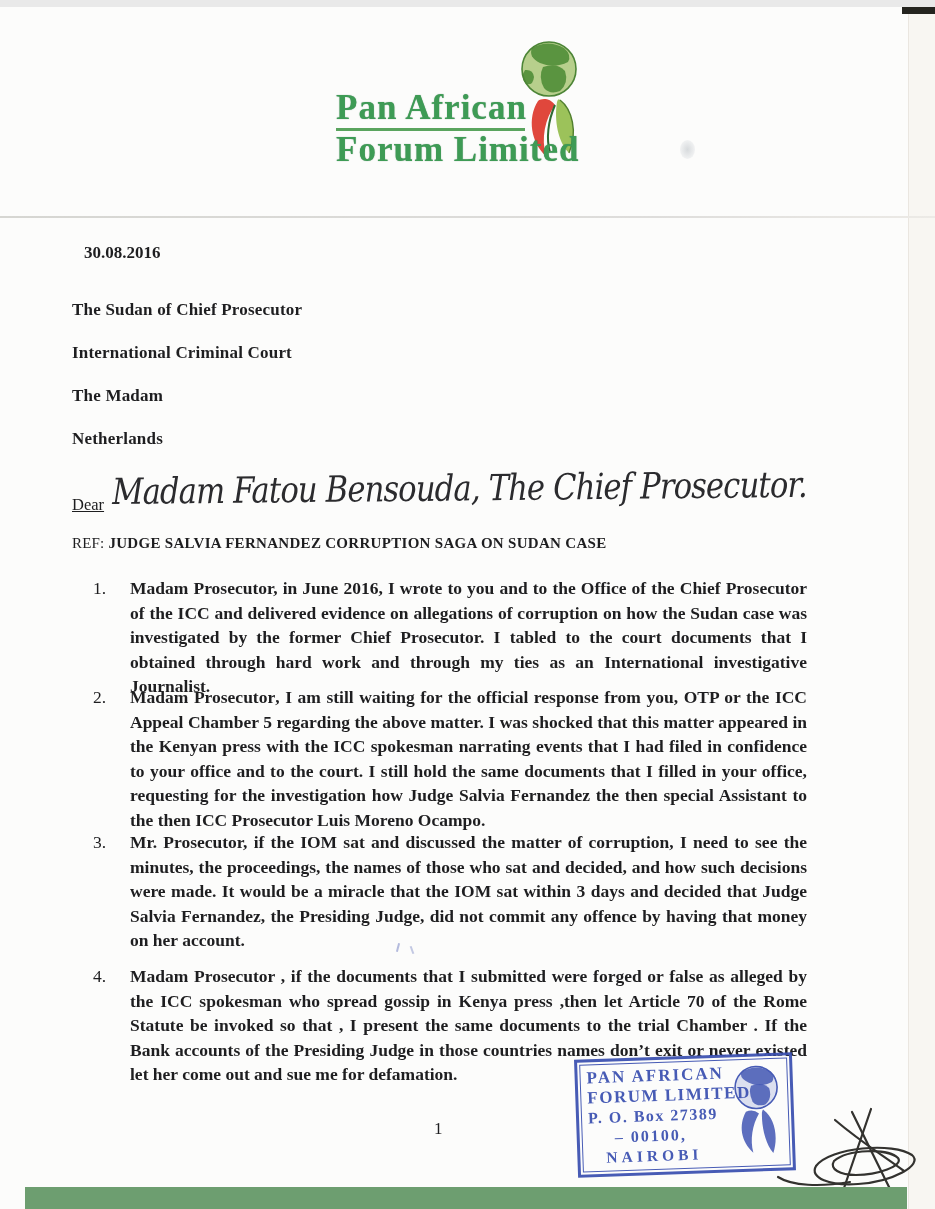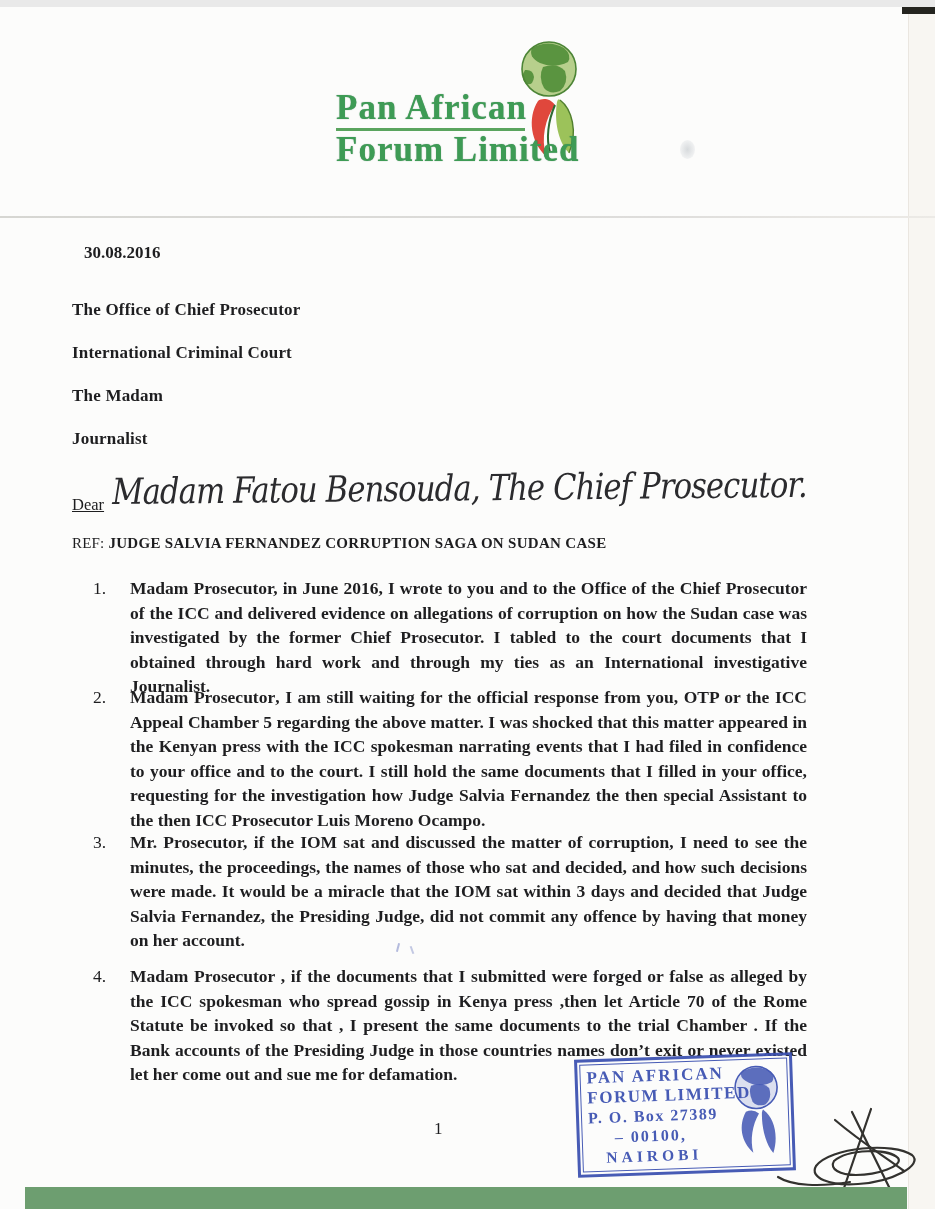--- a/index.html
+++ b/index.html
@@ -96,24 +96,24 @@
     <path d="M45,66 C38,82 36,100 40,113" fill="none" stroke="#2f6b33" stroke-width="2"></path>
     <path class="fill-leaf" d="M50,61 C62,70 68,93 59,114 C48,103 44,81 47,63 Q48,59 50,61 Z"></path>
     <path d="M50,61 C62,70 68,93 59,114" fill="none" stroke="#507f2e" stroke-width="1.4"></path>
   </svg>
   <div class="brand-line1">Pan African</div>
   <div class="brand-underline"></div>
   <div class="brand-line2">Forum Limited</div>
 
   <div class="date-line">30.08.2016</div>
 
-  <p class="addr addr-0">The Office of Chief Prosecutor</p>
+  <p class="addr addr-0">The Sudan of Chief Prosecutor</p>
   <p class="addr addr-1">International Criminal Court</p>
   <p class="addr addr-2">The Madam</p>
-  <p class="addr addr-3">Journalist</p>
+  <p class="addr addr-3">Netherlands</p>
 
   <div class="dear-label">Dear</div>
   <div class="handwritten">Madam Fatou Bensouda, The Chief Prosecutor.</div>
 
   <div class="ref-line">
     <span>REF: </span><b>JUDGE SALVIA FERNANDEZ CORRUPTION SAGA ON SUDAN CASE</b>
   </div>
 
   <div class="para para-1">
     <span class="num">1.</span>

